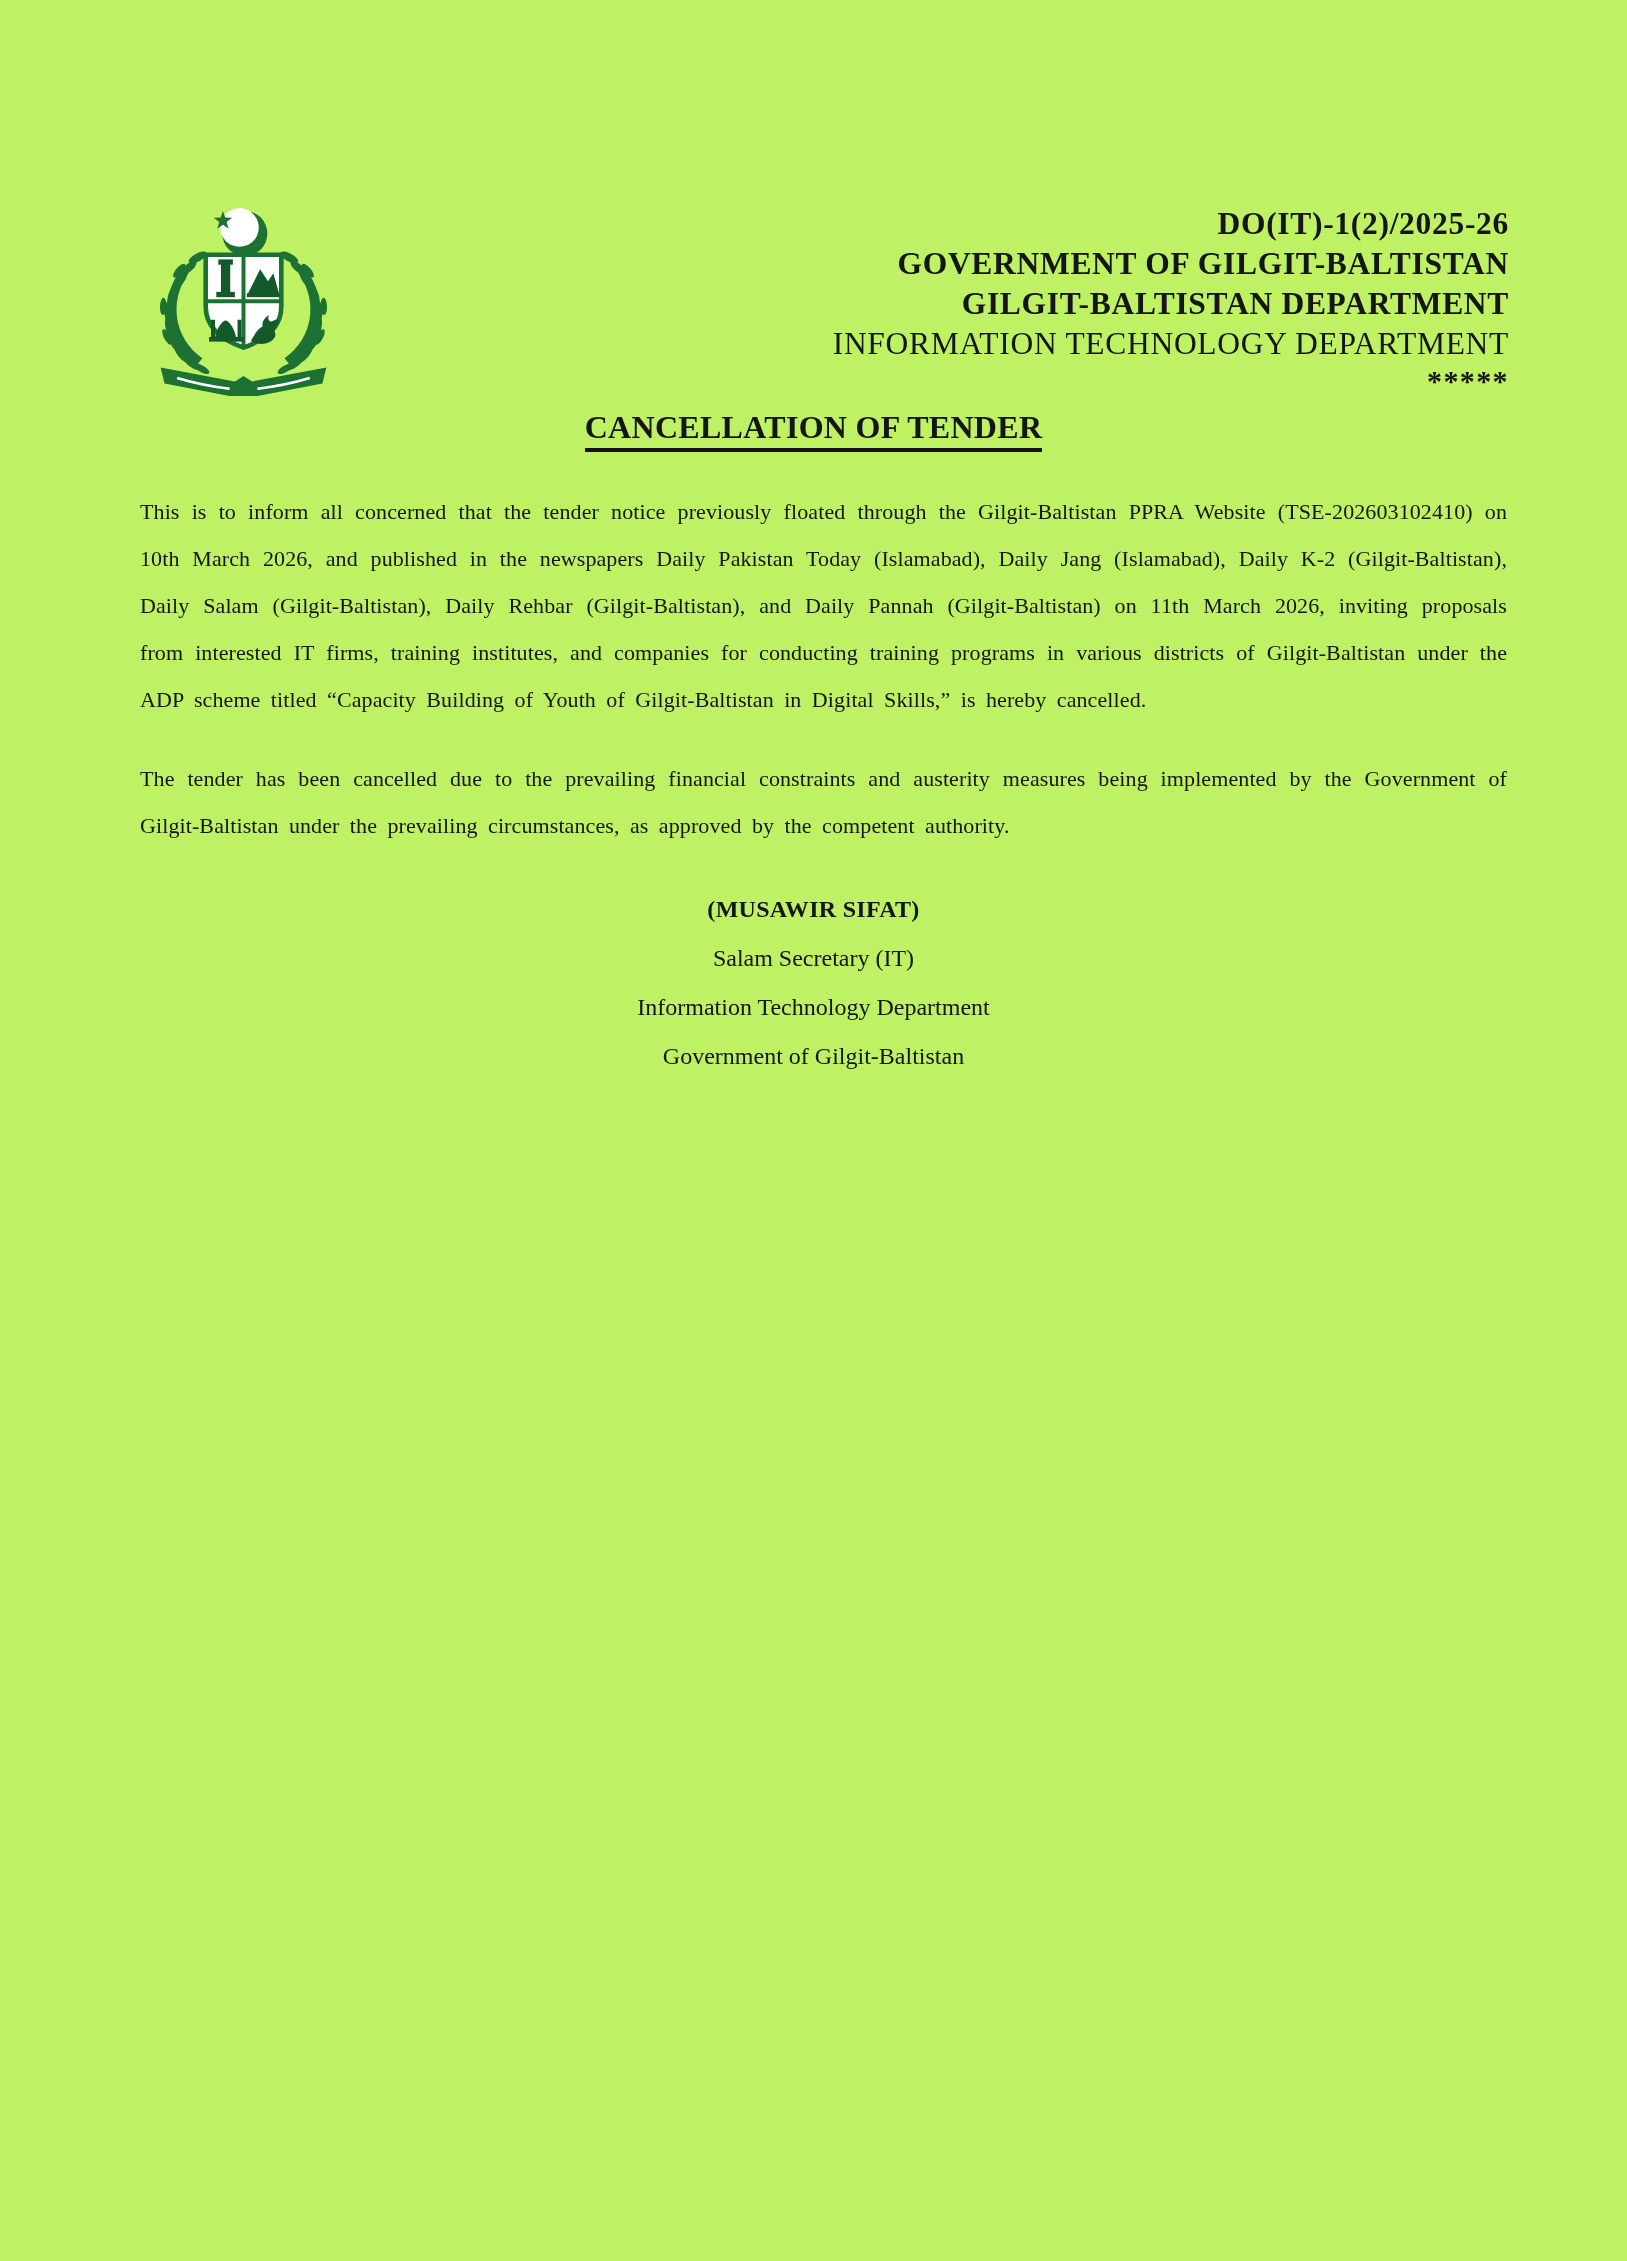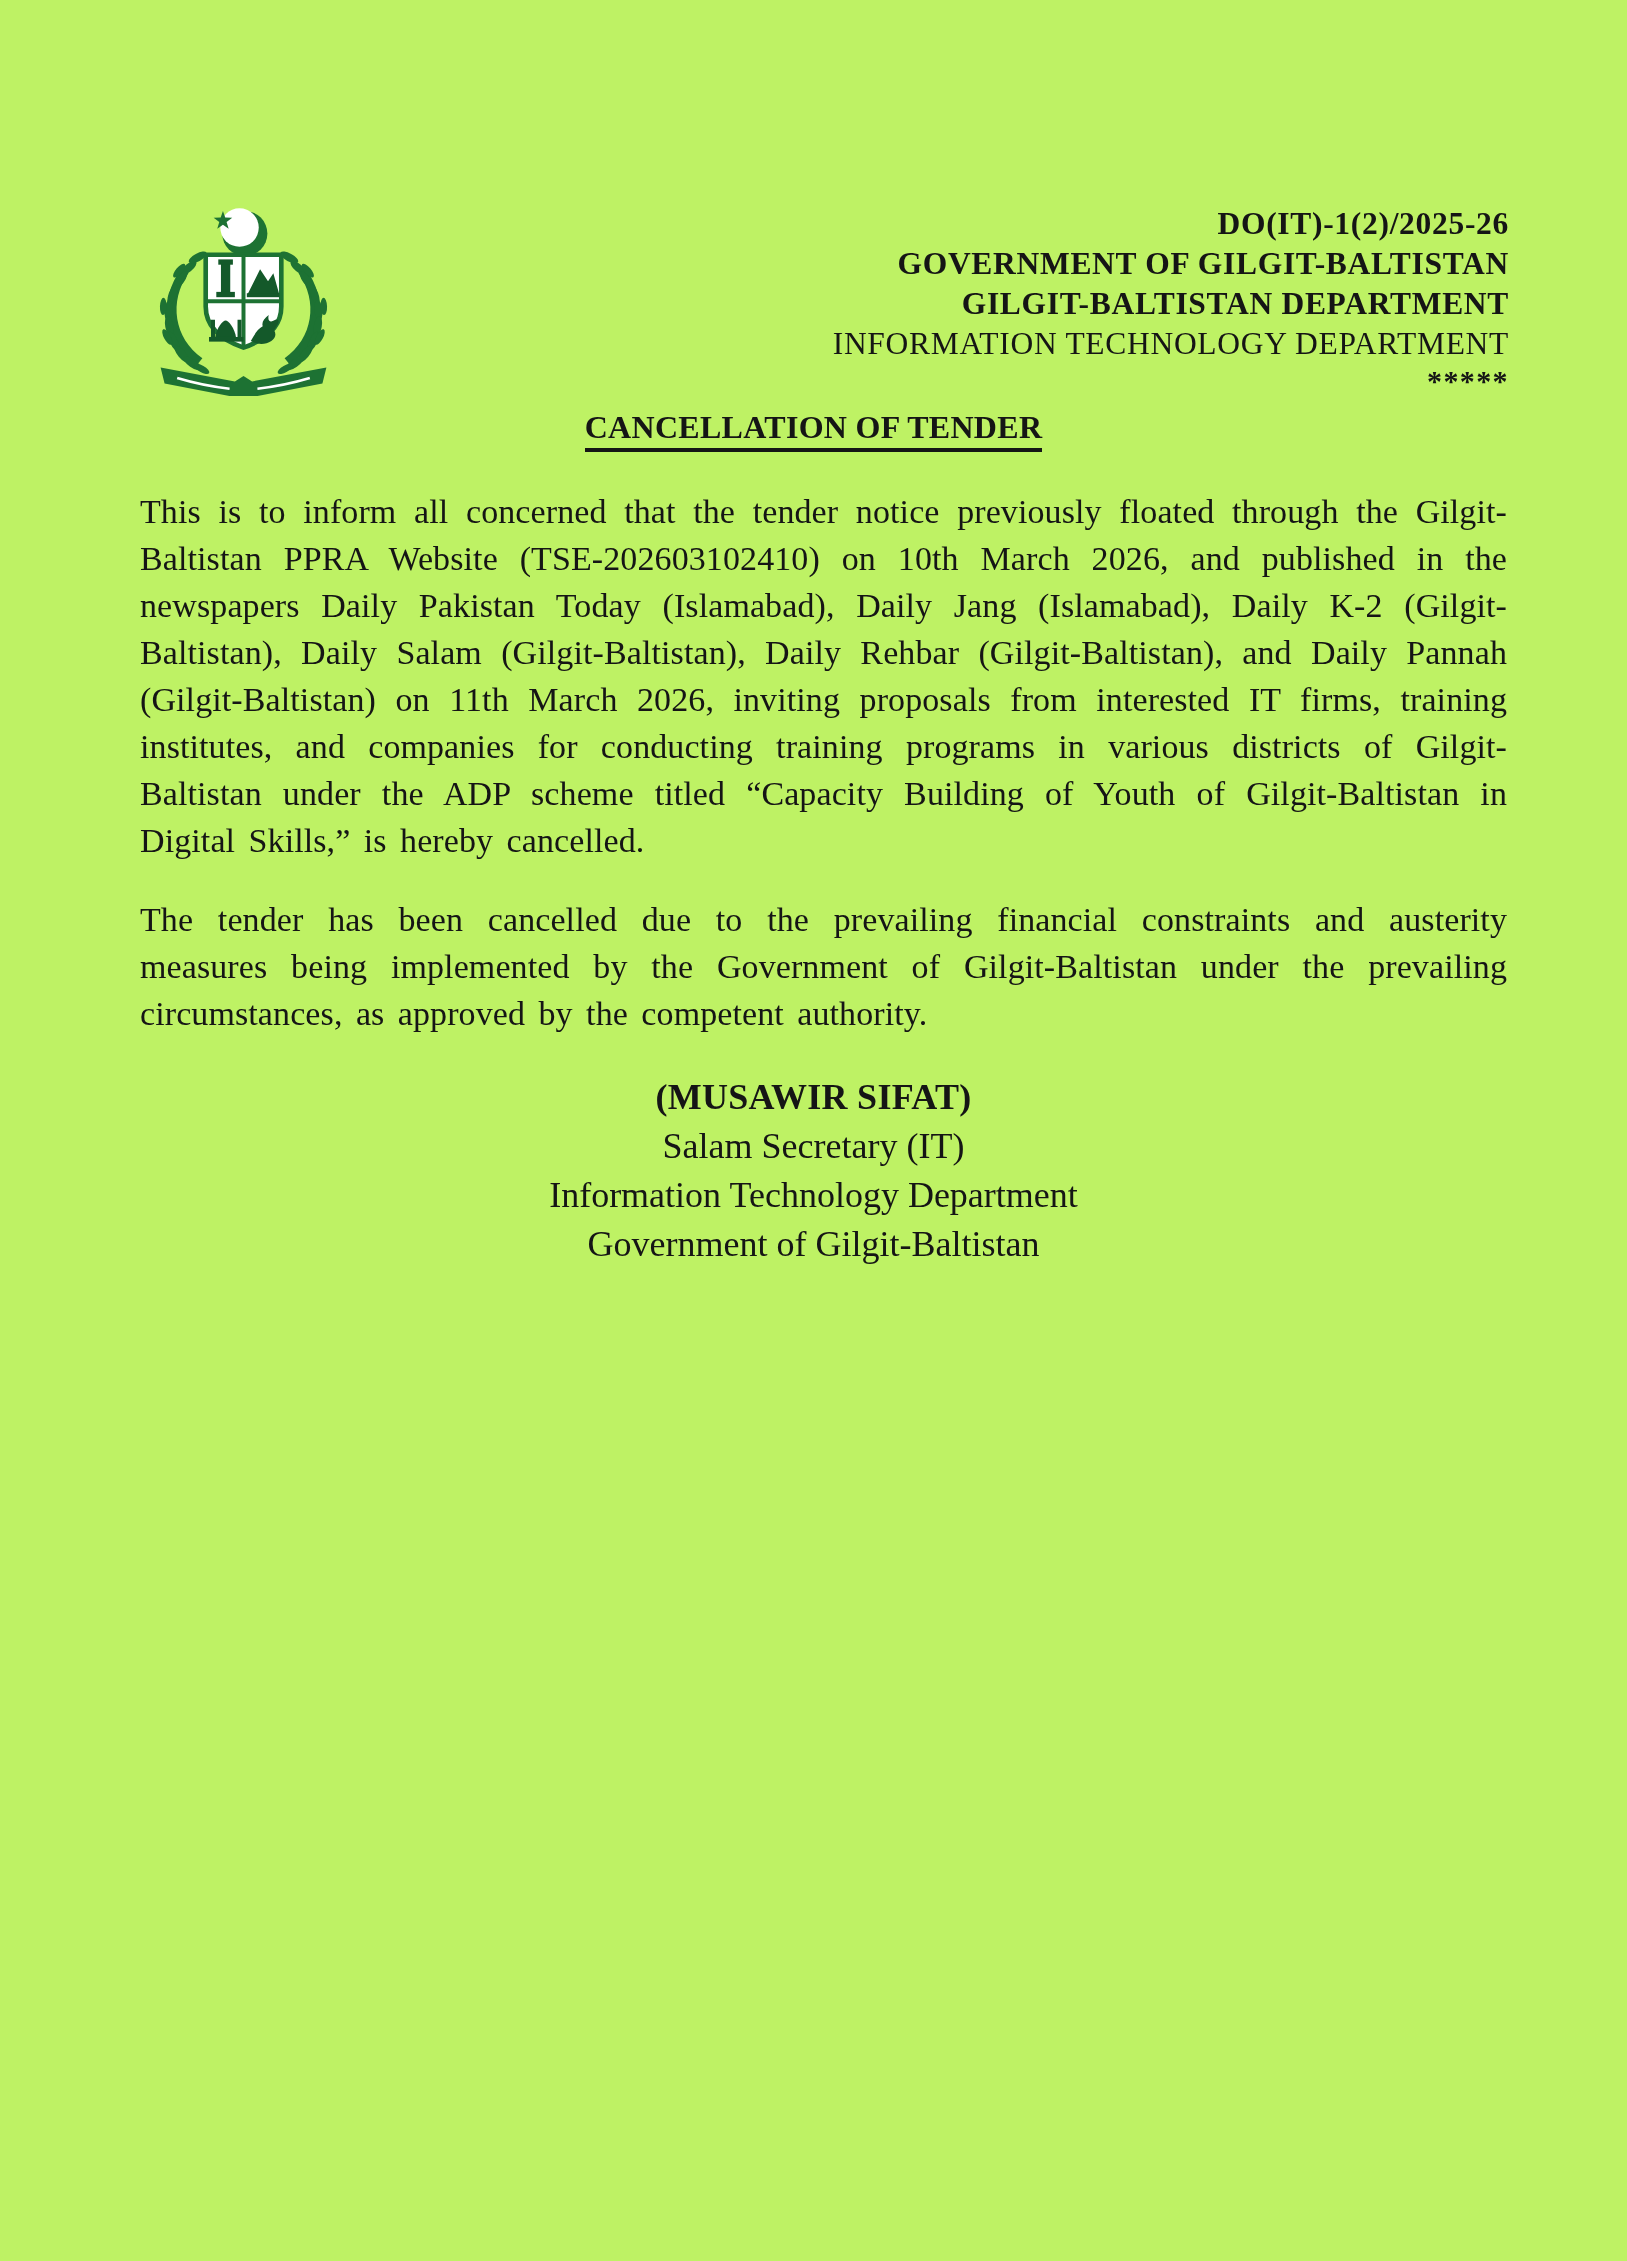--- a/index.html
+++ b/index.html
@@ -48,31 +48,31 @@
   .doc-title {
     display: inline-block;
     font-size: 32px;
     font-weight: bold;
     letter-spacing: 0.3px;
     border-bottom: 4.8px solid #151515;
     padding-bottom: 2px;
   }
   .body-para {
     margin: 36px 120px 0 140px;
-    font-size: 34px;
+    font-size: 22px;
     line-height: 47px;
     text-align: justify;
     word-spacing: 4.8px;
     letter-spacing: 0.1px;
   }
   .body-para + .body-para { margin-top: 31.5px; }
   .signature-block {
     margin-top: 36px;
     text-align: center;
-    font-size: 36px;
+    font-size: 24px;
     line-height: 49px;
   }
   .sig-name { font-weight: bold; letter-spacing: 0.3px; }
 </style>
 </head>
 <body>
 
 <div class="page">
 
   <div class="letterhead">

